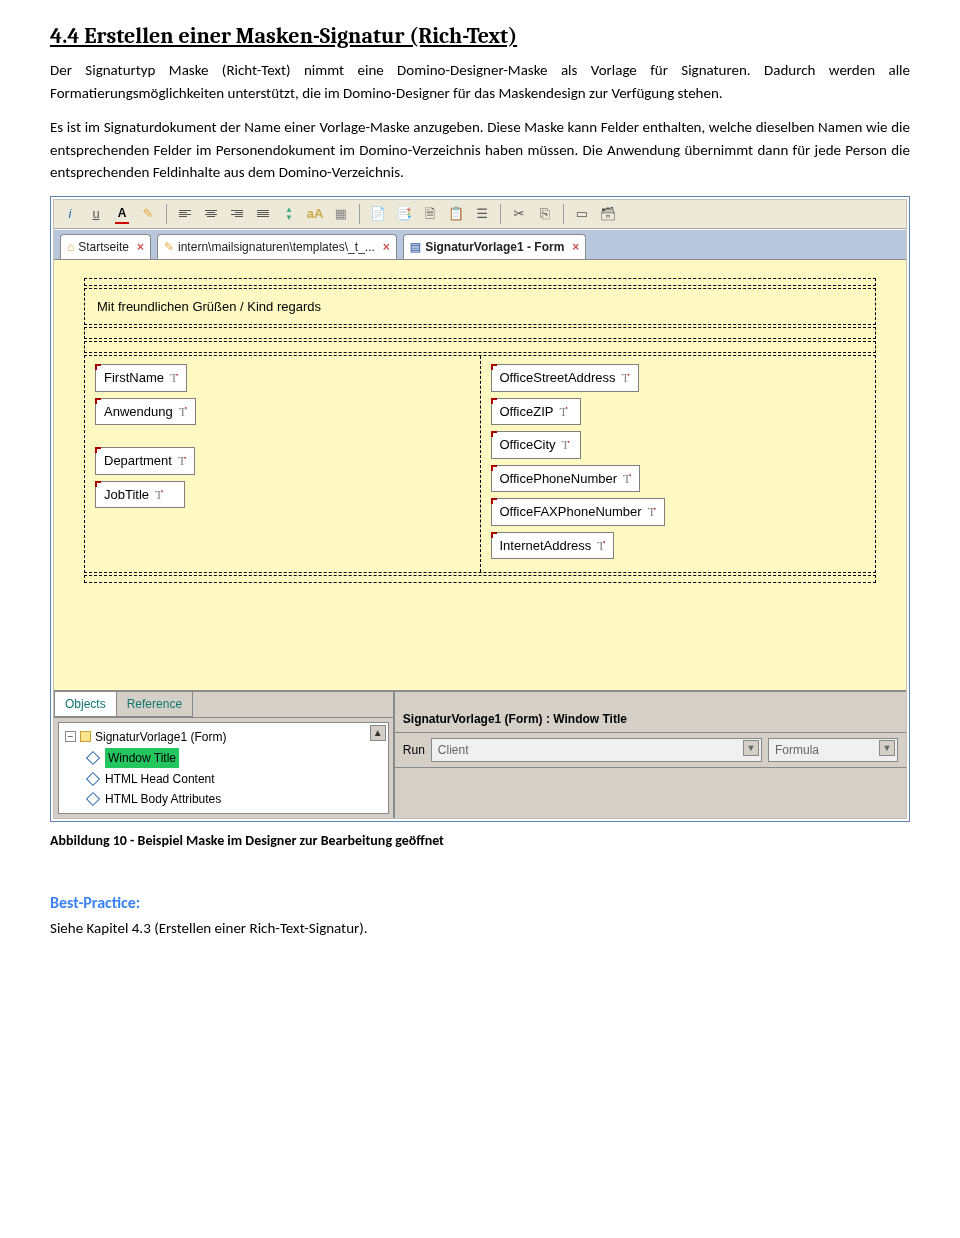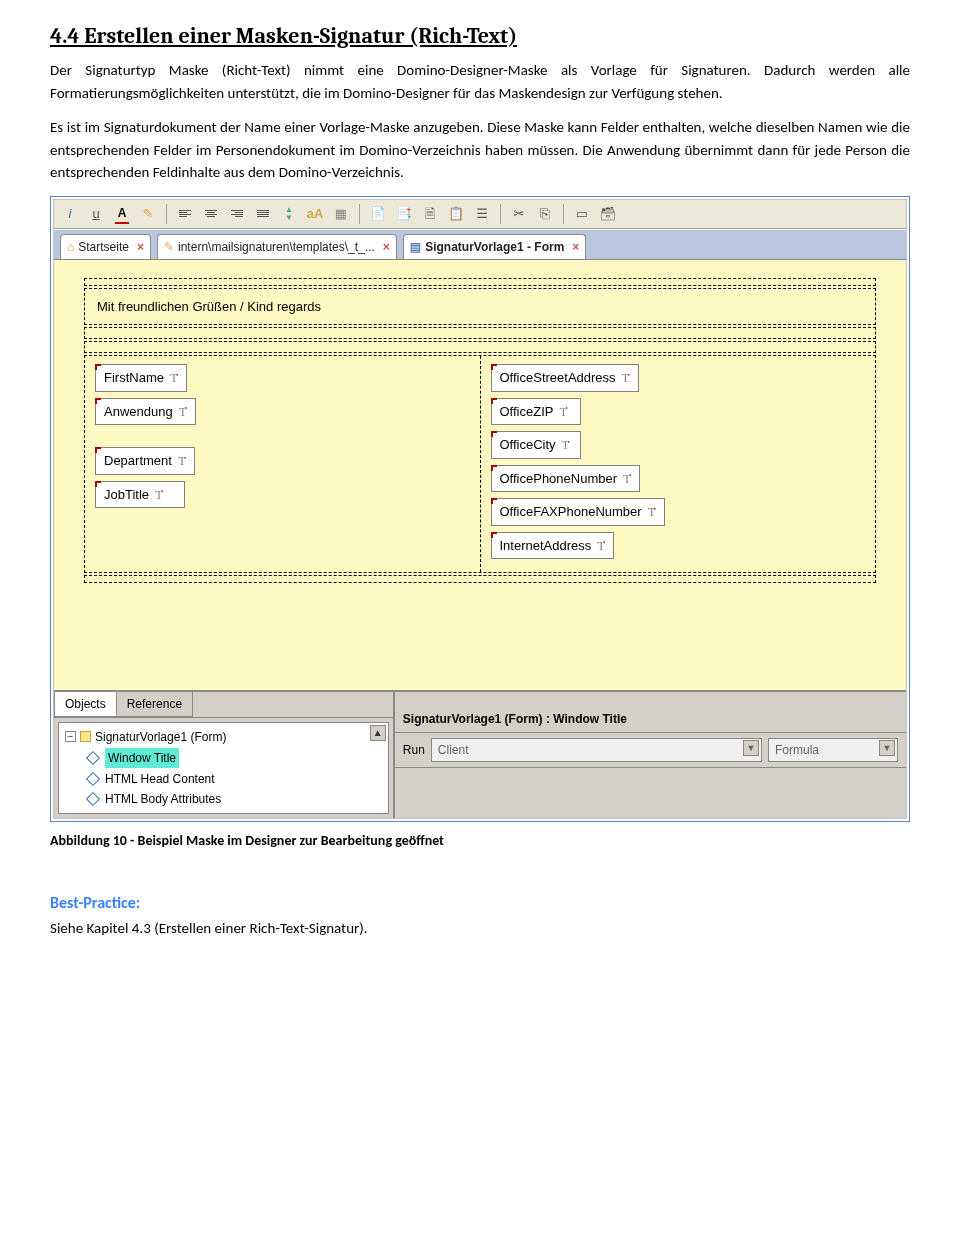--- a/index.html
+++ b/index.html
@@ -119,39 +119,39 @@
     display: flex;
     background: #d4d0c8;
     border-bottom: 1px solid #888;
   }
   .subtab {
     font-family: Tahoma, Arial; font-size: 12px;
     padding: 3px 10px;
     border: 1px solid #888;
     border-top: none;
     margin-right: -1px;
-    color: #000000;
+    color: #0f766e;
     background: #d4d0c8;
   }
   .subtab.active { background: #fff; position: relative; }
   .section-title {
     font-family: Tahoma, Arial; font-size: 12px; font-weight: bold;
     padding: 4px 8px; background: #d4d0c8; border-bottom: 1px solid #888; margin-top: 14px;
   }
   .tree {
     background: #fff;
     border: 1px solid #888;
     margin: 4px;
     font-family: Tahoma, Arial; font-size: 12px;
     padding: 4px 6px;
     position: relative;
   }
   .tree-row { display: flex; align-items: center; gap: 4px; padding: 1px 0; }
   .tree .indent { padding-left: 20px; }
-  .tree .selected { background: #5eead4; padding: 1px 3px; }
+  .tree .selected { background: #22c55e; padding: 1px 3px; }
   .minus-box { display: inline-block; width: 11px; height: 11px; border: 1px solid #888; text-align: center; line-height: 9px; font-size: 10px; color: #333; background: #fff; }
   .box-yellow { display: inline-block; width: 11px; height: 11px; background: #fbe68f; border: 1px solid #c8a030; }
   .diamond { display:inline-block; width:10px; height:10px; transform: rotate(45deg); border: 1px solid #2e6ab0; background: #fff; margin: 0 3px; }
   .scroll-arrow {
     position: absolute; right: 2px; top: 2px;
     width: 16px; height: 16px; background: #d4d0c8;
     border: 1px solid #888; text-align: center;
     font-size: 10px; line-height: 14px; color: #333;
   }
   .run-row {

